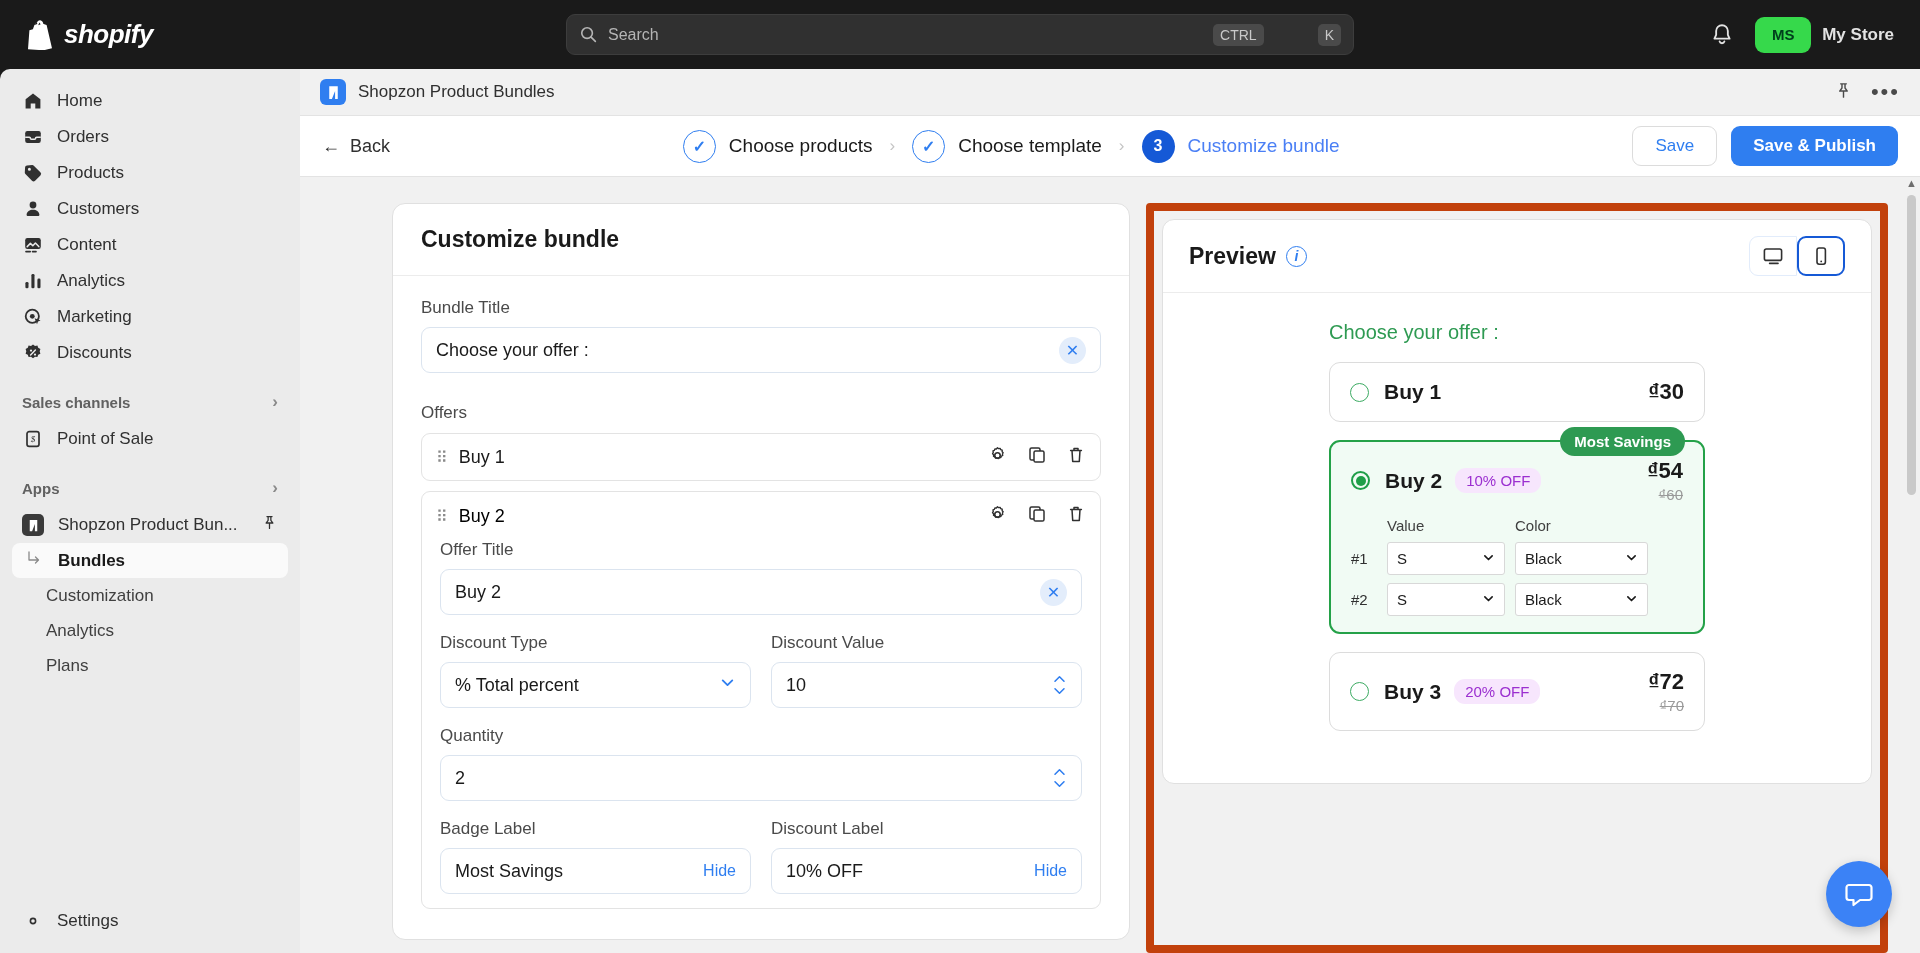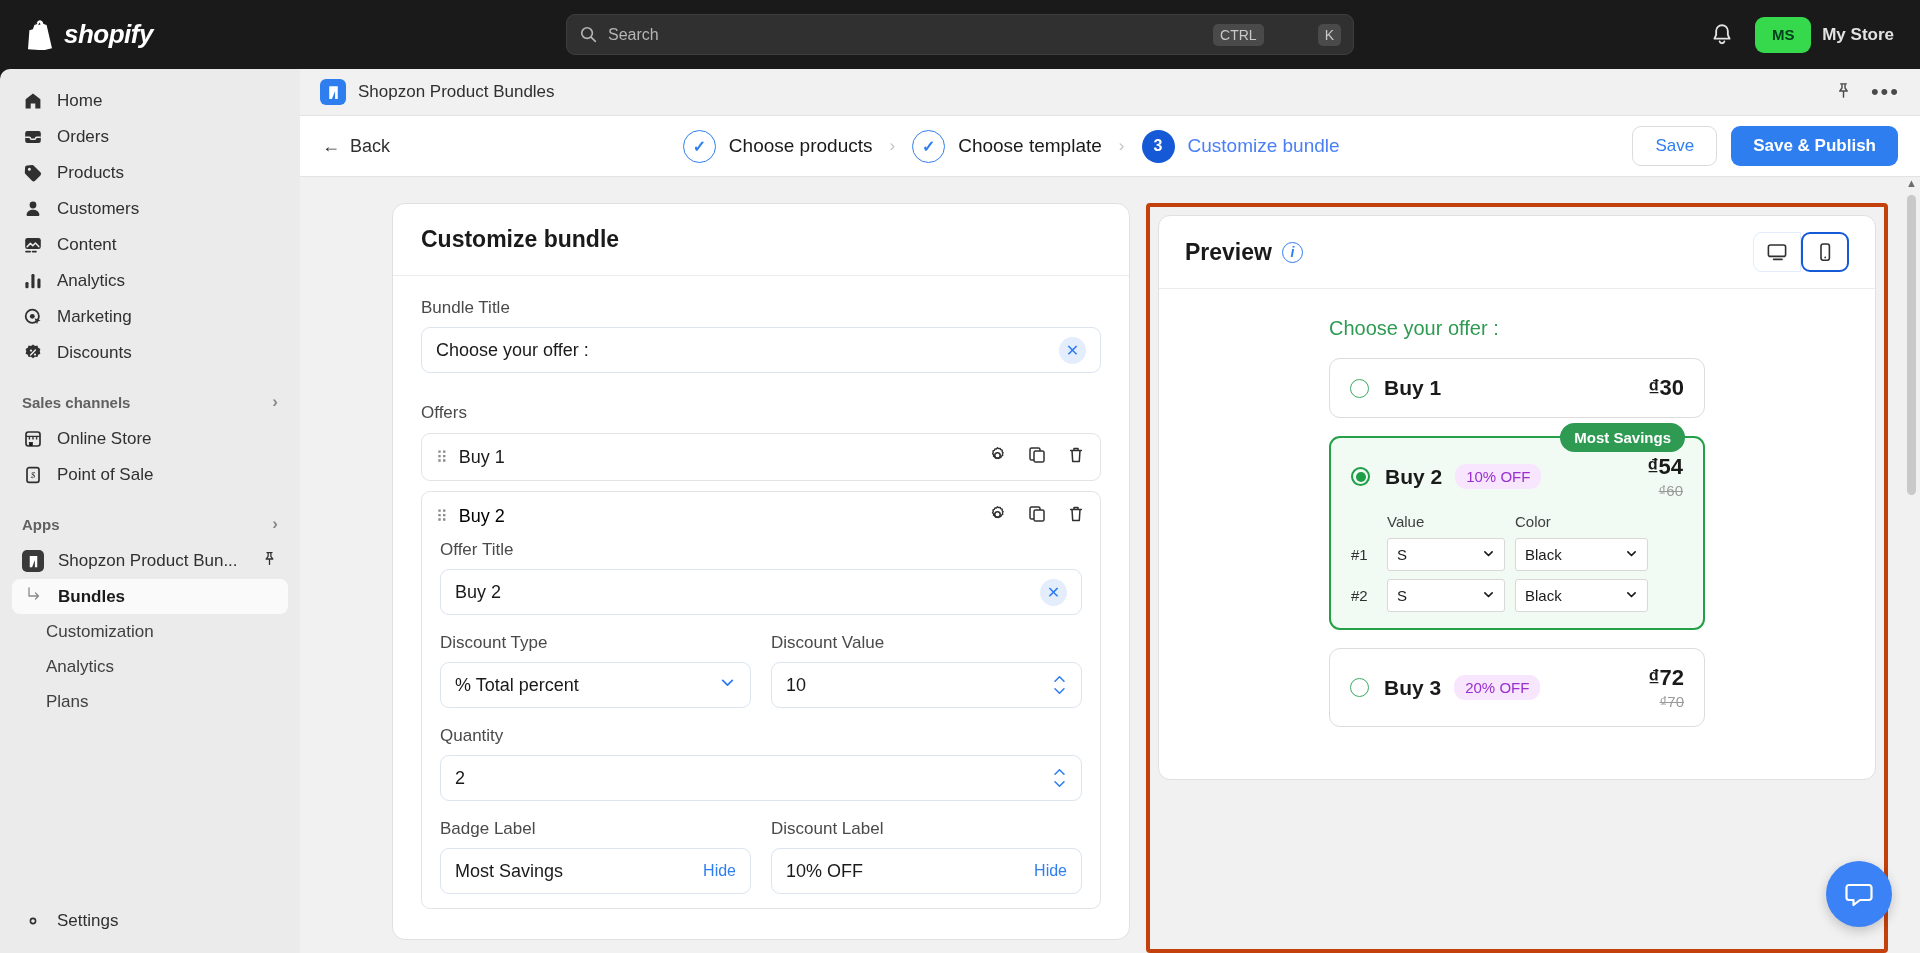--- a/index.html
+++ b/index.html
@@ -123,21 +123,21 @@
   .oe-head { display: flex; align-items: center; padding: 0 14px; height: 48px; gap: 12px; }
   .oe-body { padding: 0 18px; }
   .grid2 { display: grid; grid-template-columns: 1fr 1fr; gap: 20px; }
   .mt18 { margin-top: 18px; }
   .select { height: 46px; border: 1px solid #dbe4ef; border-radius: 9px; background: #fff;
             display: flex; align-items: center; padding: 0 14px; font-size: 18px; color: #1a1a1a; }
   .select .chev { margin-left: auto; color: #2f7ef0; }
   .stepper { margin-left: auto; display: flex; flex-direction: column; gap: 2px; color: #2f7ef0; }
 
   
-  .preview-outline { border: 4px solid #c2410c; border-radius: 4px; padding: 8px; height: 100%; }
+  .preview-outline { border: 8px solid #c2410c; border-radius: 4px; padding: 8px; height: 100%; }
   .preview-card { background: #fff; border: 1px solid #e0e0e0; border-radius: 12px; }
   .pv-head { display: flex; align-items: center; padding: 16px 26px; border-bottom: 1px solid #ececec; }
   .pv-title { font-size: 23px; font-weight: 700; color: #1a1a1a; }
   .info-i { width: 21px; height: 21px; border: 1.6px solid #2f7ef0; border-radius: 50%;
             color: #2f7ef0; font-size: 14px; font-style: italic; font-weight: 700;
             display: flex; align-items: center; justify-content: center; margin-left: 10px; }
   .viewtoggle { margin-left: auto; display: flex; gap: 0; }
   .vt { width: 48px; height: 40px; border: 1px solid #e2ecfb; display: flex;
         align-items: center; justify-content: center; cursor: pointer; }
   .vt:first-child { border-radius: 9px 0 0 9px; }
@@ -306,29 +306,20 @@
             </svg>
         </span>
         <span>Discounts</span>
       </div>
 
       <div class="nav-section">
         <span>Sales channels</span>
         <span class="chev">›</span>
       </div>
 
-      <div class="nav-item">
-        <span class="ico">
-          <svg width="20" height="20" viewBox="0 0 20 20">
-              <rect x="3" y="3" width="14" height="14" rx="2.4" fill="none" stroke="#303030" stroke-width="1.7"></rect>
-              <path d="M3 7.4h14M6.4 7.4v3.2M10 7.4v3.2M13.6 7.4v3.2M6.6 17v-3.2h2.6V17" stroke="#303030" stroke-width="1.4"></path>
-            </svg>
-        </span>
-        <span>Online Store</span>
-      </div>
 
       <div class="nav-item">
         <span class="ico">
           <svg width="20" height="20" viewBox="0 0 20 20">
               <rect x="4" y="2.6" width="12" height="14.8" rx="2.2" fill="none" stroke="#303030" stroke-width="1.7"></rect>
               <text x="10" y="13.2" font-size="9" font-family="Liberation Serif, serif" font-style="italic" text-anchor="middle" fill="#303030">$</text>
             </svg>
         </span>
         <span>Point of Sale</span>
       </div>

